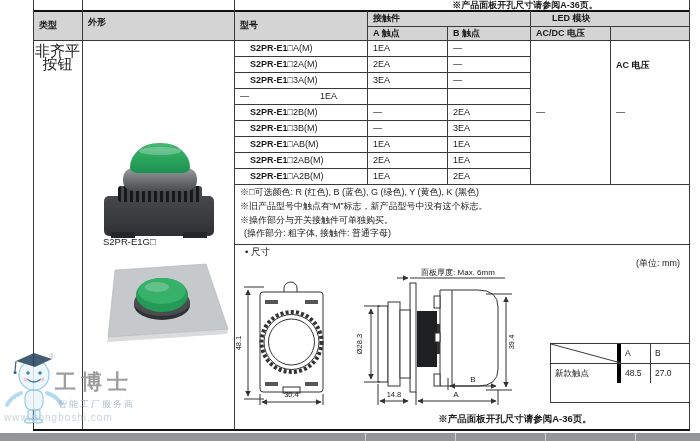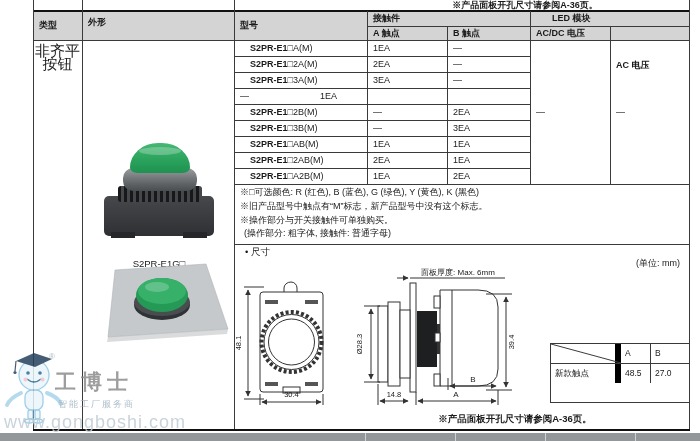--- a/index.html
+++ b/index.html
@@ -13,21 +13,21 @@
   .rows{position:absolute;left:234px;top:40px;width:296px;}
   .row{display:flex;height:16px;font-size:9px;line-height:16px;}
   .c-model{width:133px;padding-left:16px;box-sizing:border-box;white-space:nowrap;}
   .c-a{width:80px;padding-left:6px;box-sizing:border-box;}
   .c-b{width:83px;padding-left:6px;box-sizing:border-box;}
   .notes{position:absolute;left:240px;top:186px;width:446px;font-size:9px;line-height:13.8px;}
   .abtab{position:absolute;left:550px;top:343px;width:140px;height:60px;
          border:1px solid #3a3a3a;box-sizing:border-box;font-size:8.5px;}
   .abtr{display:flex;height:19px;border-bottom:1px solid #3a3a3a;}
   .abtr:last-child{border-bottom:none;}
-  .abc1{width:70px;border-right:6px solid #000000;padding-left:4px;line-height:19px;box-sizing:border-box;position:relative;}
+  .abc1{width:70px;border-right:4px solid #000000;padding-left:4px;line-height:19px;box-sizing:border-box;position:relative;}
   .abc2{width:30px;border-right:1px solid #3a3a3a;padding-left:4px;line-height:19px;box-sizing:border-box;}
   .abc3{flex:1;padding-left:4px;line-height:19px;}
   .wm{opacity:.85;}
 </style>
 </head>
 <body>
 
 <div class="page">
 
   <svg class="abs" style="left:0;top:0;" width="700" height="441">
@@ -125,21 +125,21 @@
 
   <div class="abs" style="left:103px;top:138px;width:112px;height:100px;">
     <div class="abs" style="left:1px;top:58px;width:110px;height:40px;border-radius:5px;background:linear-gradient(180deg,#47484c,#2f3033);"></div>
     <div class="abs" style="left:8px;top:94px;width:24px;height:6px;background:#26272a;"></div>
     <div class="abs" style="left:80px;top:94px;width:24px;height:6px;background:#26272a;"></div>
     <div class="abs" style="left:15px;top:48px;width:84px;height:16px;border-radius:3px;background:repeating-linear-gradient(90deg,#17181a 0 3px,#45474a 3px 6px);"></div>
     <div class="abs" style="left:20px;top:30px;width:74px;height:23px;border-radius:10px;background:linear-gradient(180deg,#9a9da0,#5f6265 70%,#4a4d50);"></div>
     <div class="abs" style="left:27px;top:5px;width:60px;height:30px;border-radius:30px 30px 8px 8px / 26px 26px 6px 6px;background:linear-gradient(180deg,#46b873 0%,#2aa35d 55%,#1f9150 100%);"></div>
     <div class="abs" style="left:36px;top:9px;width:42px;height:8px;border-radius:50%;background:rgba(255,255,255,.25);"></div>
   </div>
-  <div class="abs" style="left:103px;top:258px;width:112px;text-align:center;font-size:9.5px;">S2PR-E1G□</div>
+  <div class="abs" style="left:103px;top:236px;width:112px;text-align:left;font-size:9.5px;">S2PR-E1G□</div>
 
   <svg class="abs" style="left:100px;top:260px;" width="135" height="85" viewBox="0 0 135 85">
     <polygon points="8,77 128,69 127,74 7,82" fill="#d9dbdc"></polygon>
     <polygon points="15,10 106,4 128,69 8,77" fill="#c6c9cb" stroke="#b0b3b5" stroke-width="0.6"></polygon>
     <ellipse cx="62" cy="45" rx="28" ry="15" fill="#303335"></ellipse>
     <ellipse cx="62" cy="42" rx="28" ry="14" fill="#4a4d50"></ellipse>
     <ellipse cx="62" cy="35" rx="26" ry="17" fill="#249a56"></ellipse>
     <ellipse cx="62" cy="31" rx="24" ry="13" fill="#37b06a"></ellipse>
     <ellipse cx="57" cy="27" rx="12" ry="5" fill="rgba(255,255,255,0.22)"></ellipse>
   </svg>
@@ -260,15 +260,15 @@
     <path d="M25,37 q7,6 14,0" stroke="#276b94" stroke-width="1.4" fill="none"></path>
     <circle cx="23.5" cy="37.5" r="2" fill="#f5bfca"></circle>
     <circle cx="40.5" cy="37.5" r="2" fill="#f5bfca"></circle>
     <polygon points="14,19 32,11 50,17 33,25" fill="#24415c"></polygon>
     <line x1="14" y1="19" x2="13" y2="29" stroke="#24415c" stroke-width="1.2"></line>
     <circle cx="13" cy="30.5" r="1.6" fill="#24415c"></circle>
   </svg>
   <div class="abs wm" style="left:49px;top:352px;font-size:8px;color:#9db1bd;">®</div>
   <div class="abs wm b" style="left:55px;top:368px;font-size:21px;letter-spacing:5px;color:#8d8d8d;font-family:'DejaVu Serif',serif;">工博士</div>
   <div class="abs wm" style="left:58px;top:398px;font-size:9px;letter-spacing:2px;color:#9fb4c0;">智能工厂服务商</div>
-  <div class="abs wm" style="left:4px;top:412px;font-size:18px;letter-spacing:1px;color:#c0ccd3;">www.gongboshi.com</div>
+  <div class="abs wm" style="left:4px;top:412px;font-size:10px;letter-spacing:1px;color:#c0ccd3;">www.gongboshi.com</div>
 
 </div>
 
 </body></html>

